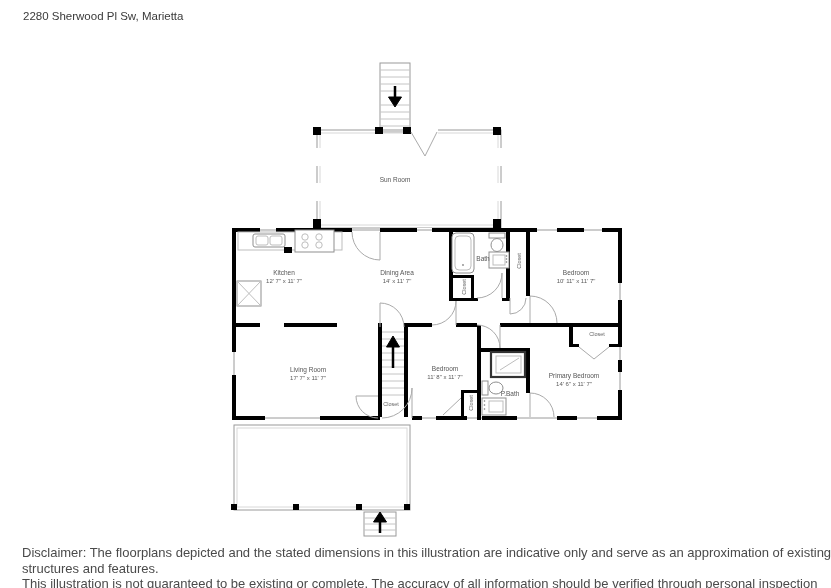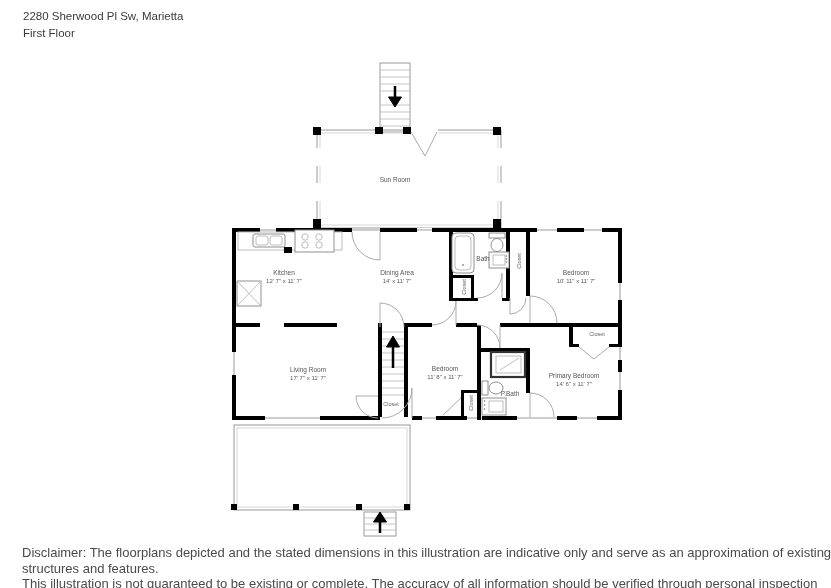--- a/index.html
+++ b/index.html
@@ -27,21 +27,20 @@
   .tread{stroke:#c4c4c4;stroke-width:1;}
   .arrow{fill:#000;stroke:#000;}
 </style>
 </head>
 <body>
 
 <div class="page">
 
   <div class="header">
     <div class="addr">2280 Sherwood Pl Sw, Marietta</div>
-    <div class="floor">First Floor</div>
   </div>
 
   <div class="plan">
     <svg width="831" height="588" viewBox="0 0 831 588">
 
       <g>
         <rect x="368" y="63" width="30" height="69" class="thin"></rect>
         <line x1="368" y1="70" x2="398" y2="70" class="tread"></line>
         <line x1="368" y1="77" x2="398" y2="77" class="tread"></line>
         <line x1="368" y1="84" x2="398" y2="84" class="tread"></line>

